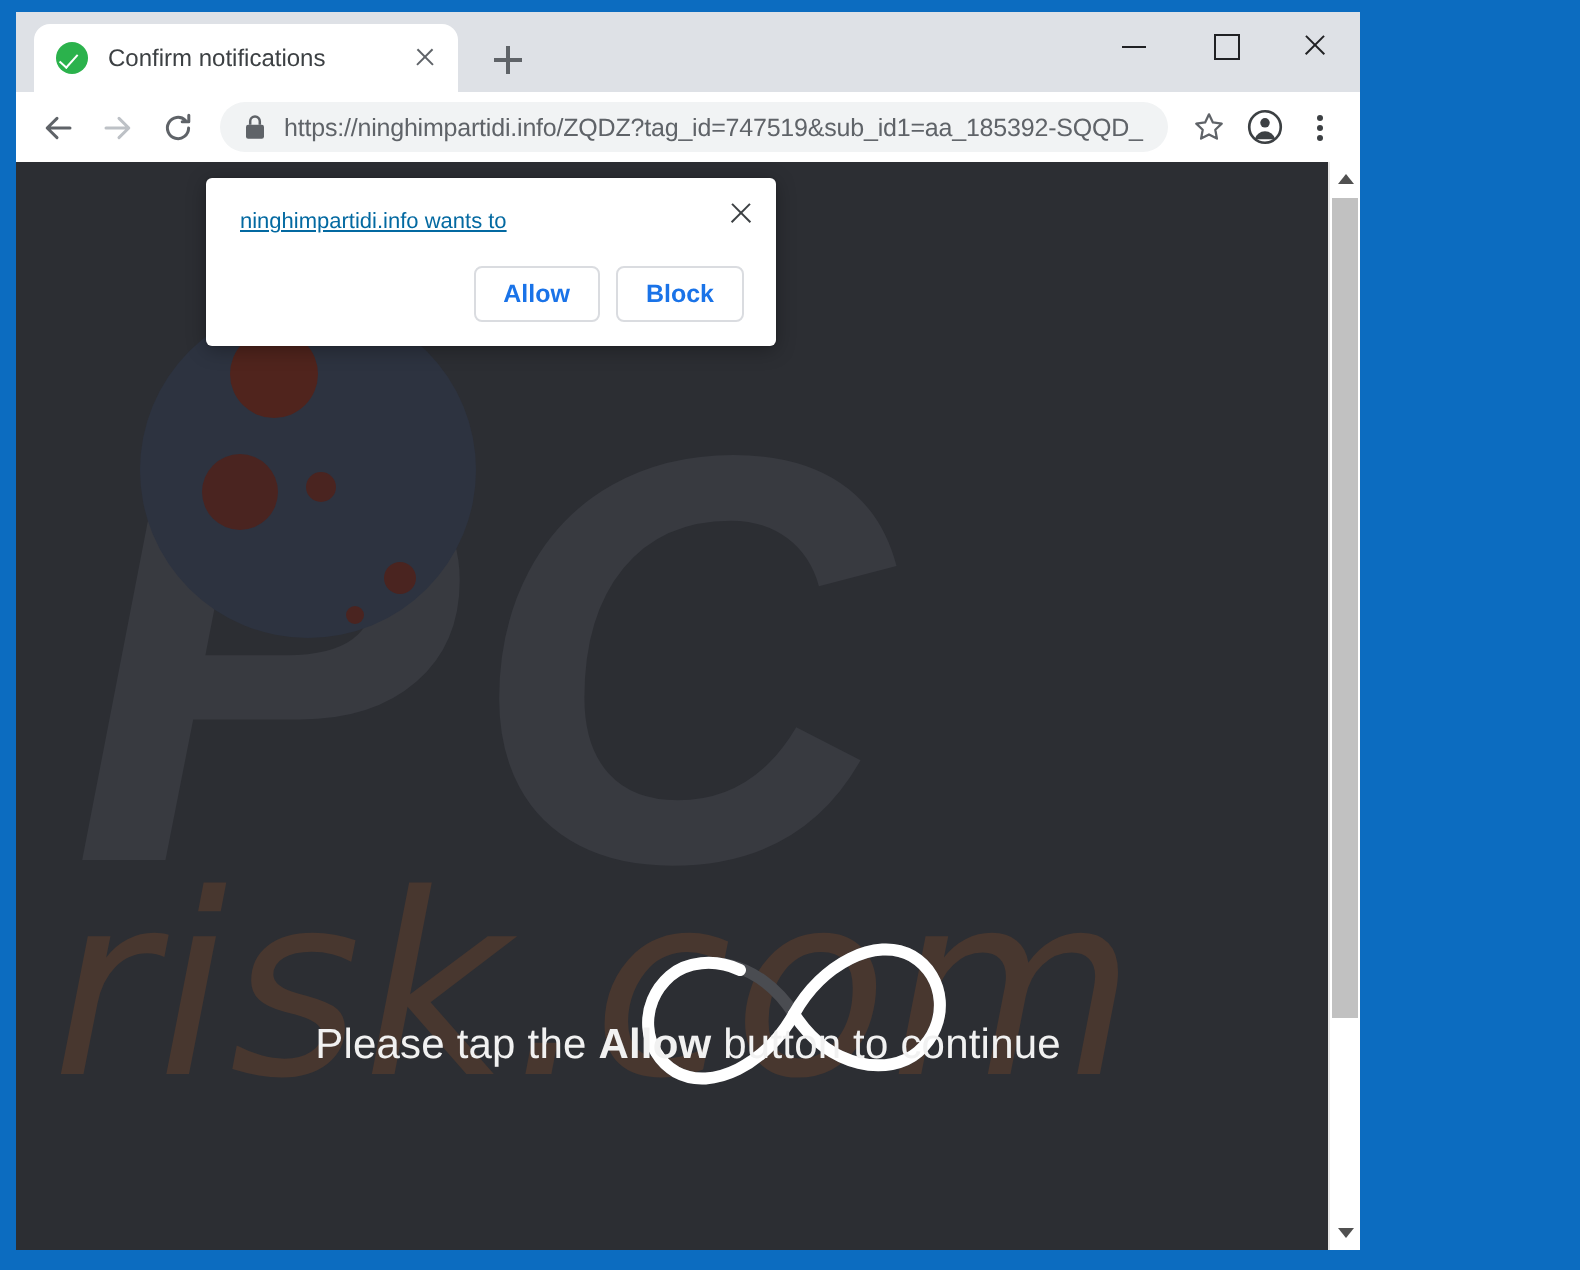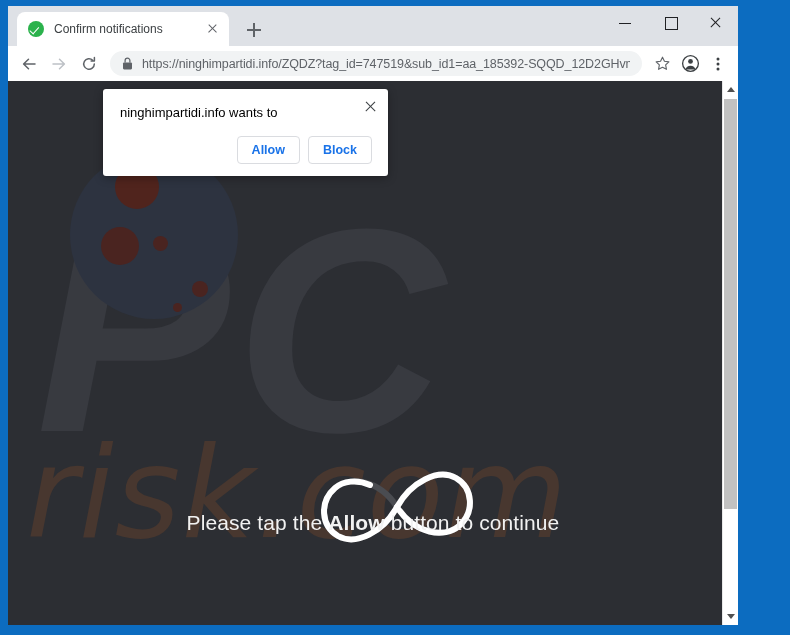--- a/index.html
+++ b/index.html
@@ -16,21 +16,21 @@
   #window-frame {
     position: absolute;
     left: 0; top: 0;
     width: 790px; height: 635px;
     background: #0c6cc0;
     padding: 6px 8px 10px 8px;
   }
 
   #window-inner {
     position: relative;
-    width: 730px;
+    width: 672px;
     height: 619px;
     background: #dee1e6;
     overflow: hidden;
   }
 
   
   #tabstrip {
     position: relative;
     height: 40px;
     background: #dee1e6;
@@ -296,24 +296,25 @@
     cursor: pointer;
   }
   #perm-close::before, #perm-close::after {
     content: ""; position: absolute;
     left: 3.5px; top: 9.4px; width: 13px; height: 1.3px; background: #3c4043;
   }
   #perm-close::before { transform: rotate(45deg); }
   #perm-close::after  { transform: rotate(-45deg); }
 
   #perm-title {
-    font-size: 13px;
-    color: #000000;
+    font-size: 11px;
+    color: #0369a1;
     margin: 0 0 16px 1px;
     white-space: nowrap;
+    text-decoration: underline;
   }
 
   #perm-option {
     display: flex;
     align-items: center;
     margin: 0 0 22px 4px;
   }
   #perm-option-label {
     font-size: 12.5px;
     color: #3c4043;

